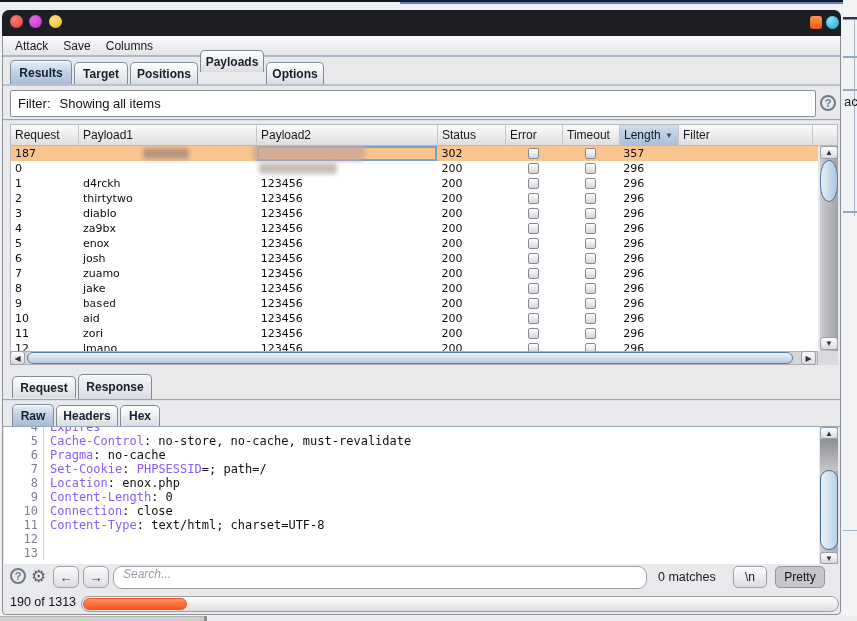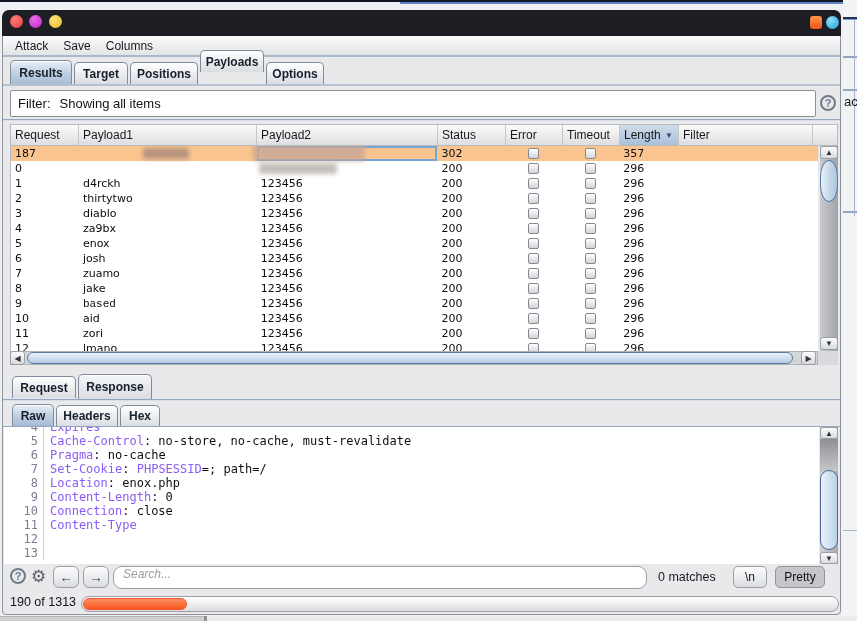--- a/index.html
+++ b/index.html
@@ -591,21 +591,21 @@
 
   <div class="abs" id="resp">
     <div id="resp-inner">
         <div class="rline"><span class="lnum">4</span><span class="lsep"></span><span class="seg-n">Expires</span></div>
         <div class="rline"><span class="lnum">5</span><span class="lsep"></span><span class="seg-n">Cache-Control</span><span class="seg-v">: no-store, no-cache, must-revalidate</span></div>
         <div class="rline"><span class="lnum">6</span><span class="lsep"></span><span class="seg-n">Pragma</span><span class="seg-v">: no-cache</span></div>
         <div class="rline"><span class="lnum">7</span><span class="lsep"></span><span class="seg-n">Set-Cookie</span><span class="seg-v">: </span><span class="seg-n">PHPSESSID</span><span class="seg-v">=</span><span class="seg-v">; path=/</span></div>
         <div class="rline"><span class="lnum">8</span><span class="lsep"></span><span class="seg-n">Location</span><span class="seg-v">: enox.php</span></div>
         <div class="rline"><span class="lnum">9</span><span class="lsep"></span><span class="seg-n">Content-Length</span><span class="seg-v">: 0</span></div>
         <div class="rline"><span class="lnum">10</span><span class="lsep"></span><span class="seg-n">Connection</span><span class="seg-v">: close</span></div>
-        <div class="rline"><span class="lnum">11</span><span class="lsep"></span><span class="seg-n">Content-Type</span></div>
+        <div class="rline"><span class="lnum">11</span><span class="lsep"></span><span class="seg-n">Content-Type</span><span class="seg-v">: text/html; charset=UTF-8</span></div>
         <div class="rline"><span class="lnum">12</span><span class="lsep"></span></div>
         <div class="rline"><span class="lnum">13</span><span class="lsep"></span></div>
       </div>
   </div>
   <div class="abs" id="vsb-resp"></div>
   <div class="abs" id="vsb-resp-shade"></div>
   <div class="abs sb-btn" id="vsb-resp-up">▲</div>
   <div class="abs" id="vsb-resp-thumb"></div>
   <div class="abs sb-btn" id="vsb-resp-dn">▼</div>
 

